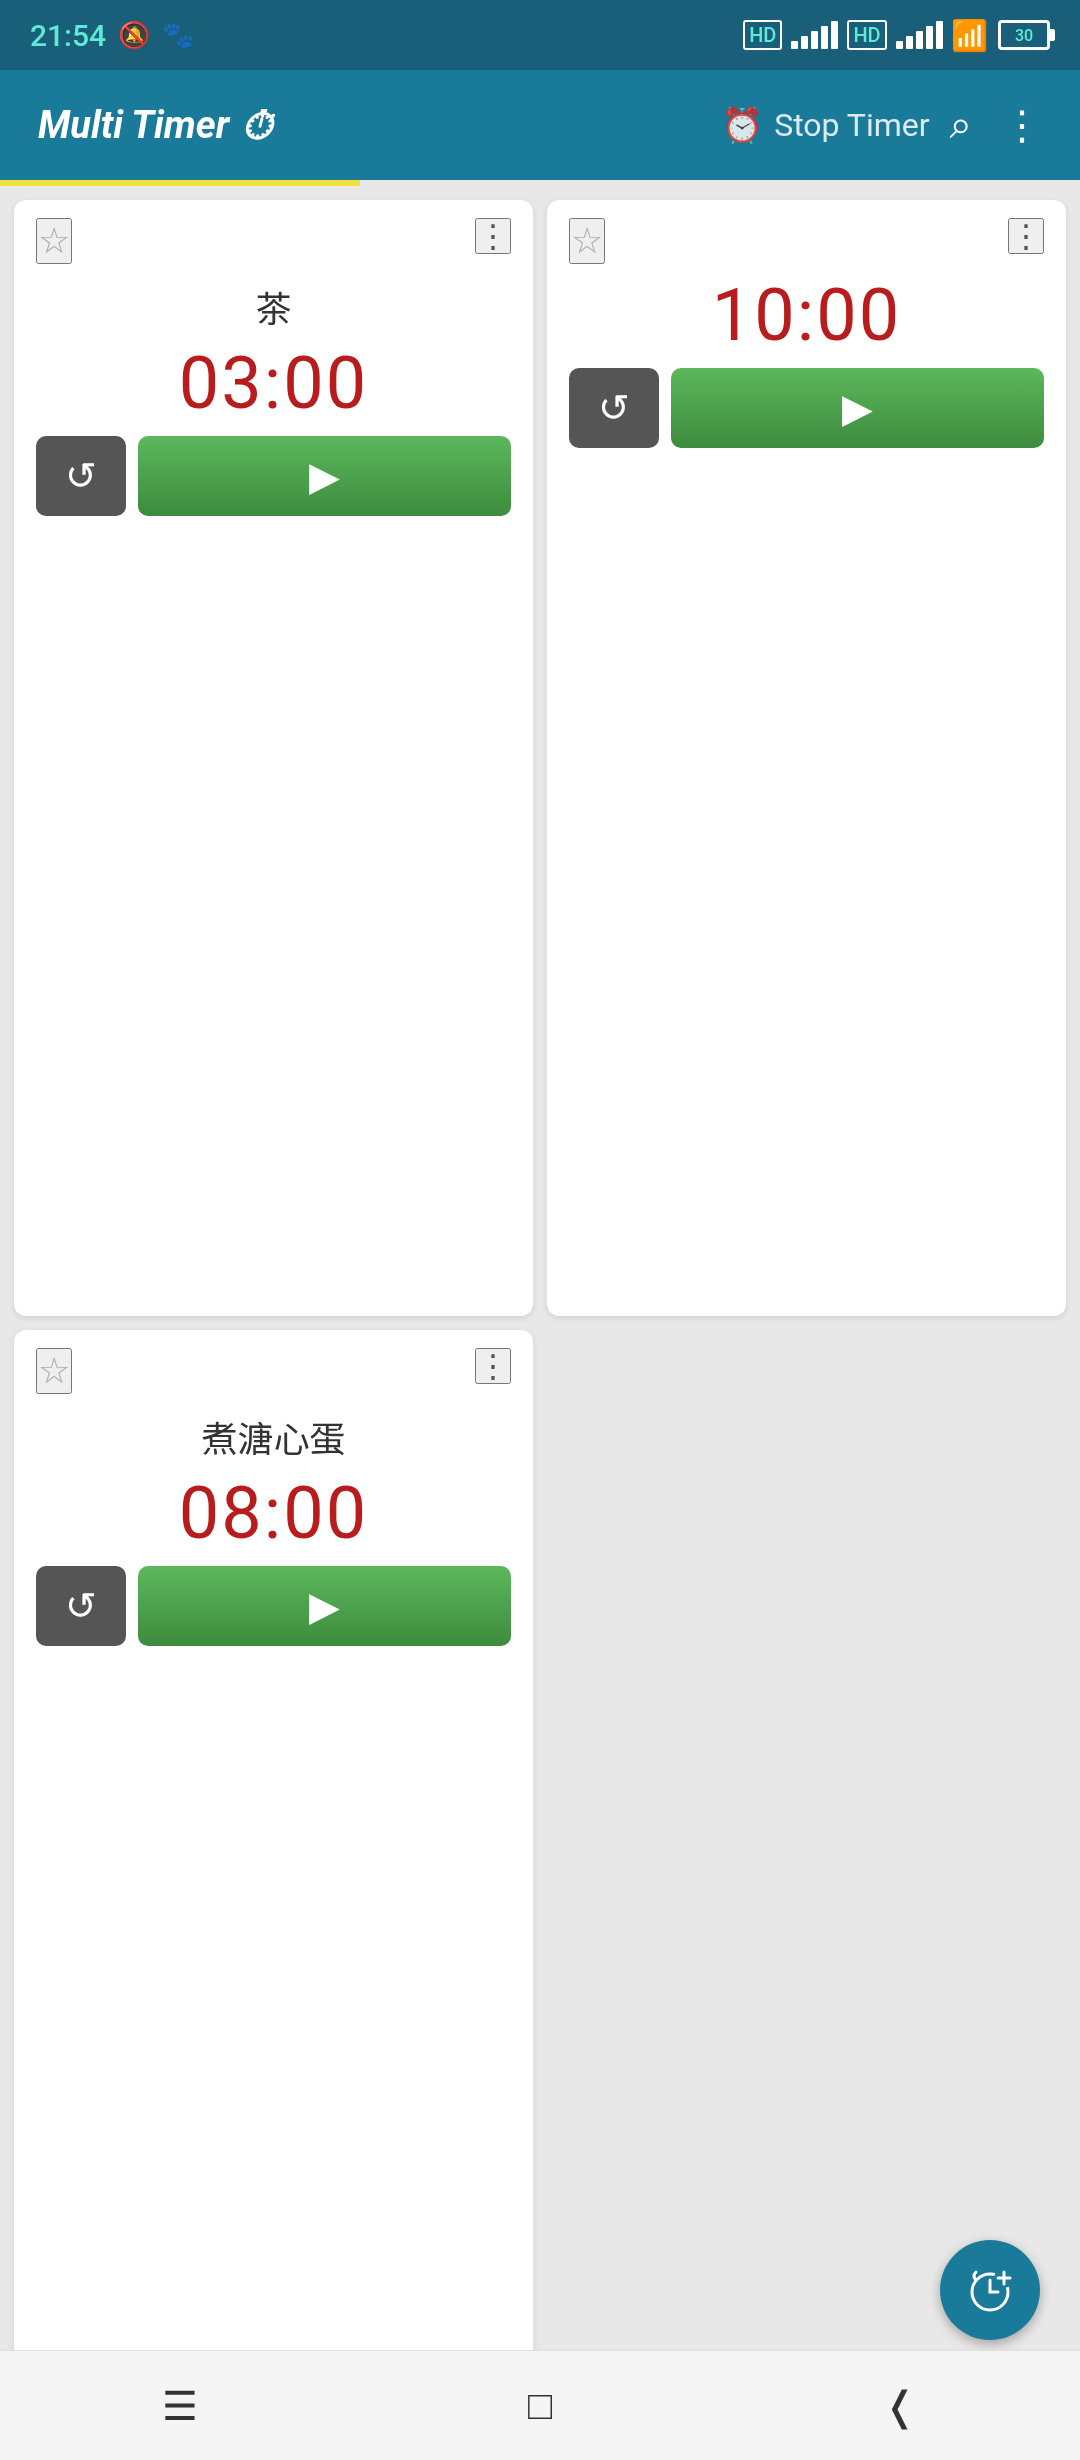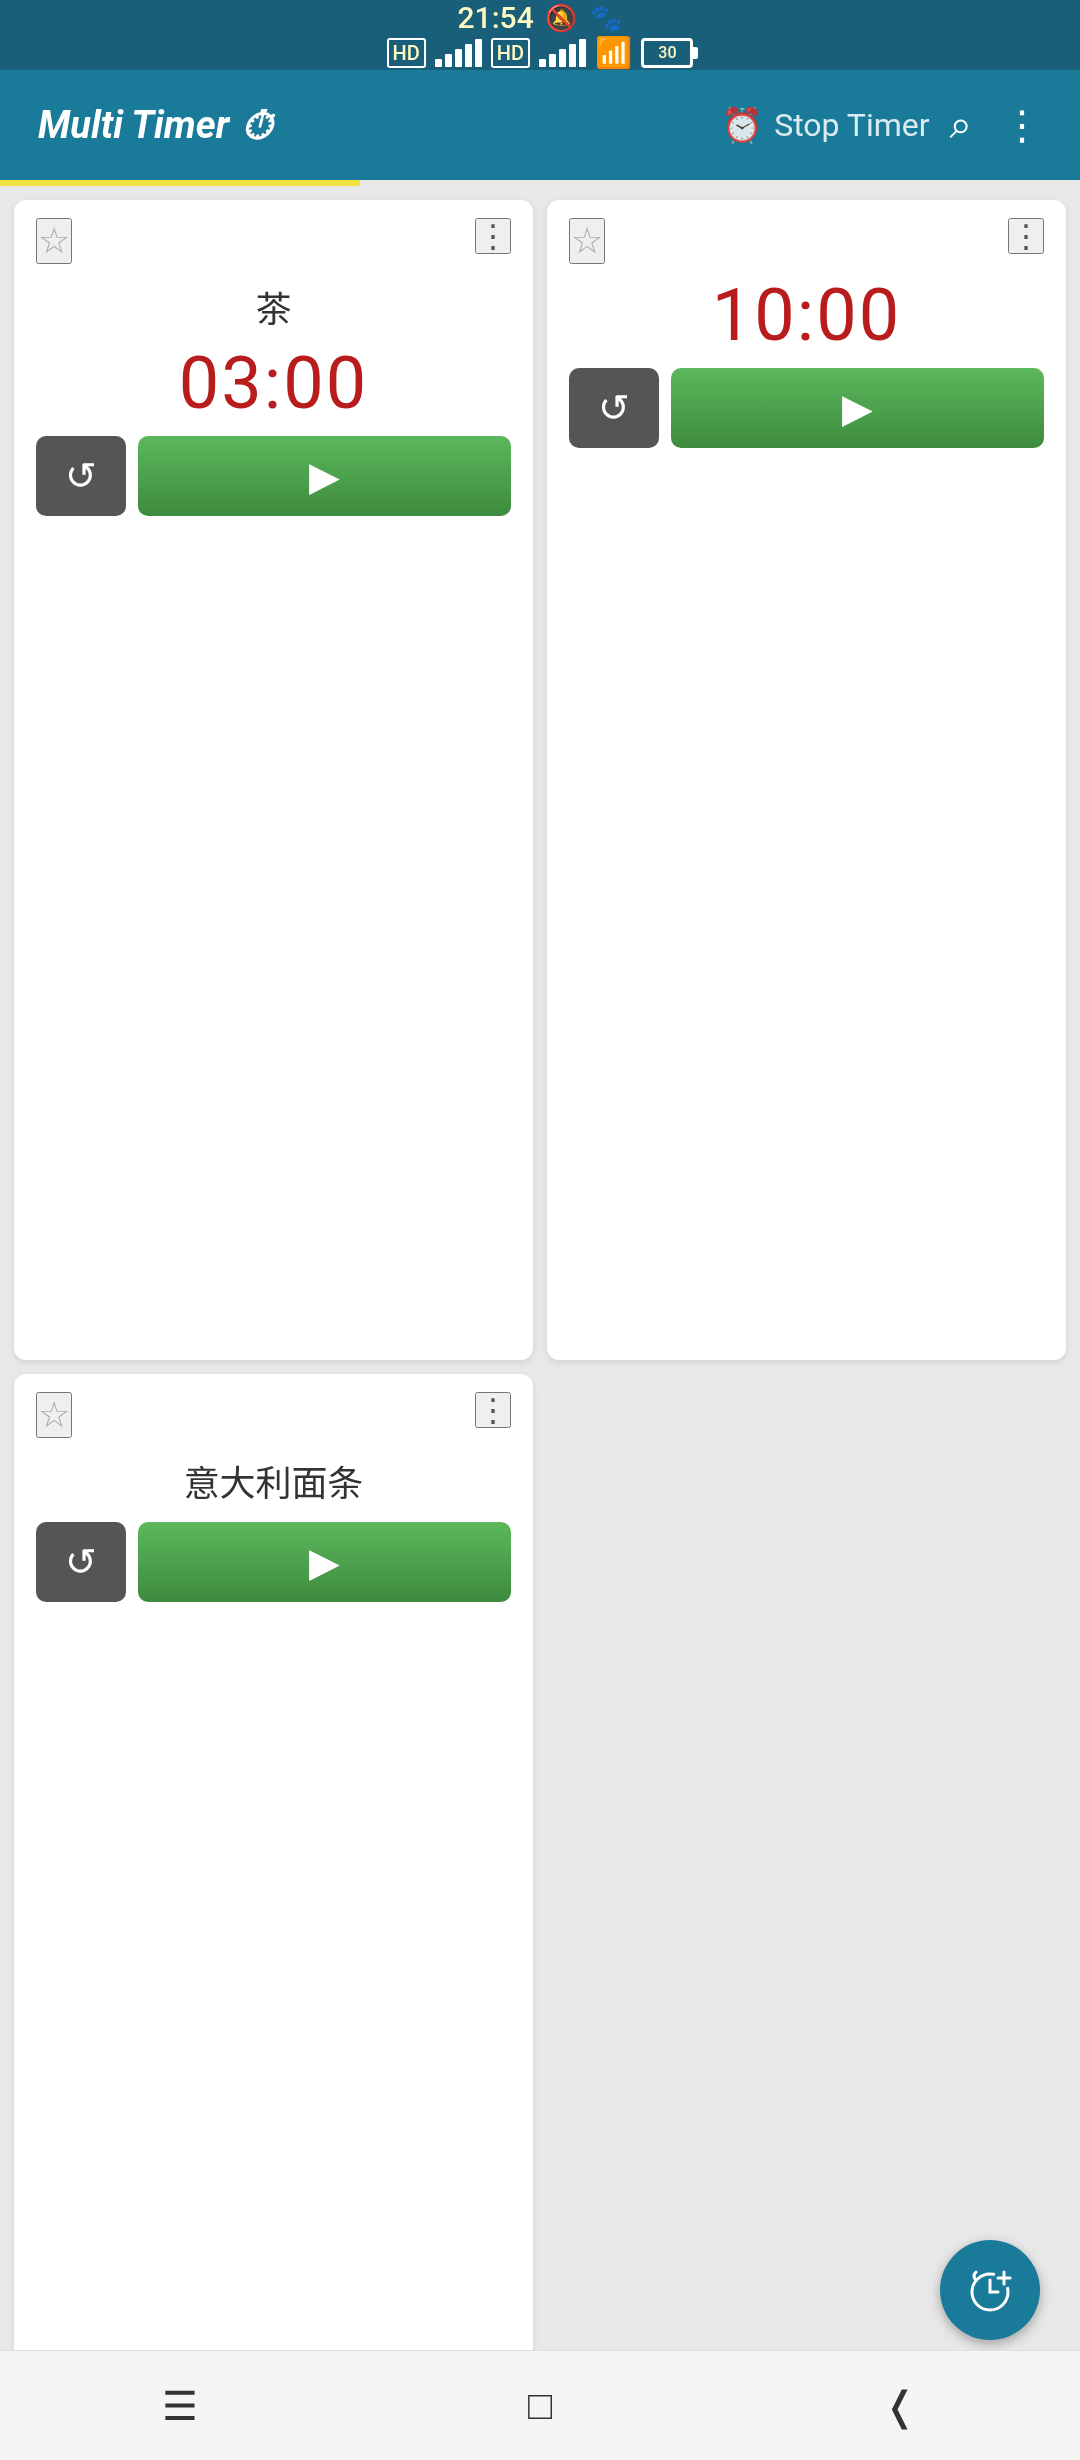--- a/index.html
+++ b/index.html
@@ -15,24 +15,23 @@
     }
 
     
     .status-bar {
       background: #1a5f7a;
       height: 70px;
       display: flex;
       align-items: center;
       justify-content: space-between;
       padding: 0 30px;
-      color: #fef9c3;
+      color: #5eead4;
       font-size: 30px;
       font-weight: 500;
-      flex-direction: column;
     }
     .status-left { display: flex; align-items: center; gap: 12px; }
     .status-right { display: flex; align-items: center; gap: 9px; }
     .battery-icon {
       border: 3px solid white;
       border-radius: 4px;
       width: 52px;
       height: 26px;
       display: flex;
       align-items: center;
@@ -352,21 +351,22 @@
         <span class="play-icon">▶</span>
       </button>
     </div>
   </div>
 
   <div class="timer-card">
     <div class="card-header">
       <button class="star-icon">☆</button>
       <button class="more-icon">⋮</button>
     </div>
-    <div class="timer-name">意大利面条</div>
+    <div class="timer-name">煮溏心蛋</div>
+    <div class="timer-display">08:00</div>
     <div class="card-buttons">
       <button class="reset-btn">
         <span class="reset-icon">↺</span>
       </button>
       <button class="play-btn">
         <span class="play-icon">▶</span>
       </button>
     </div>
   </div>
 

